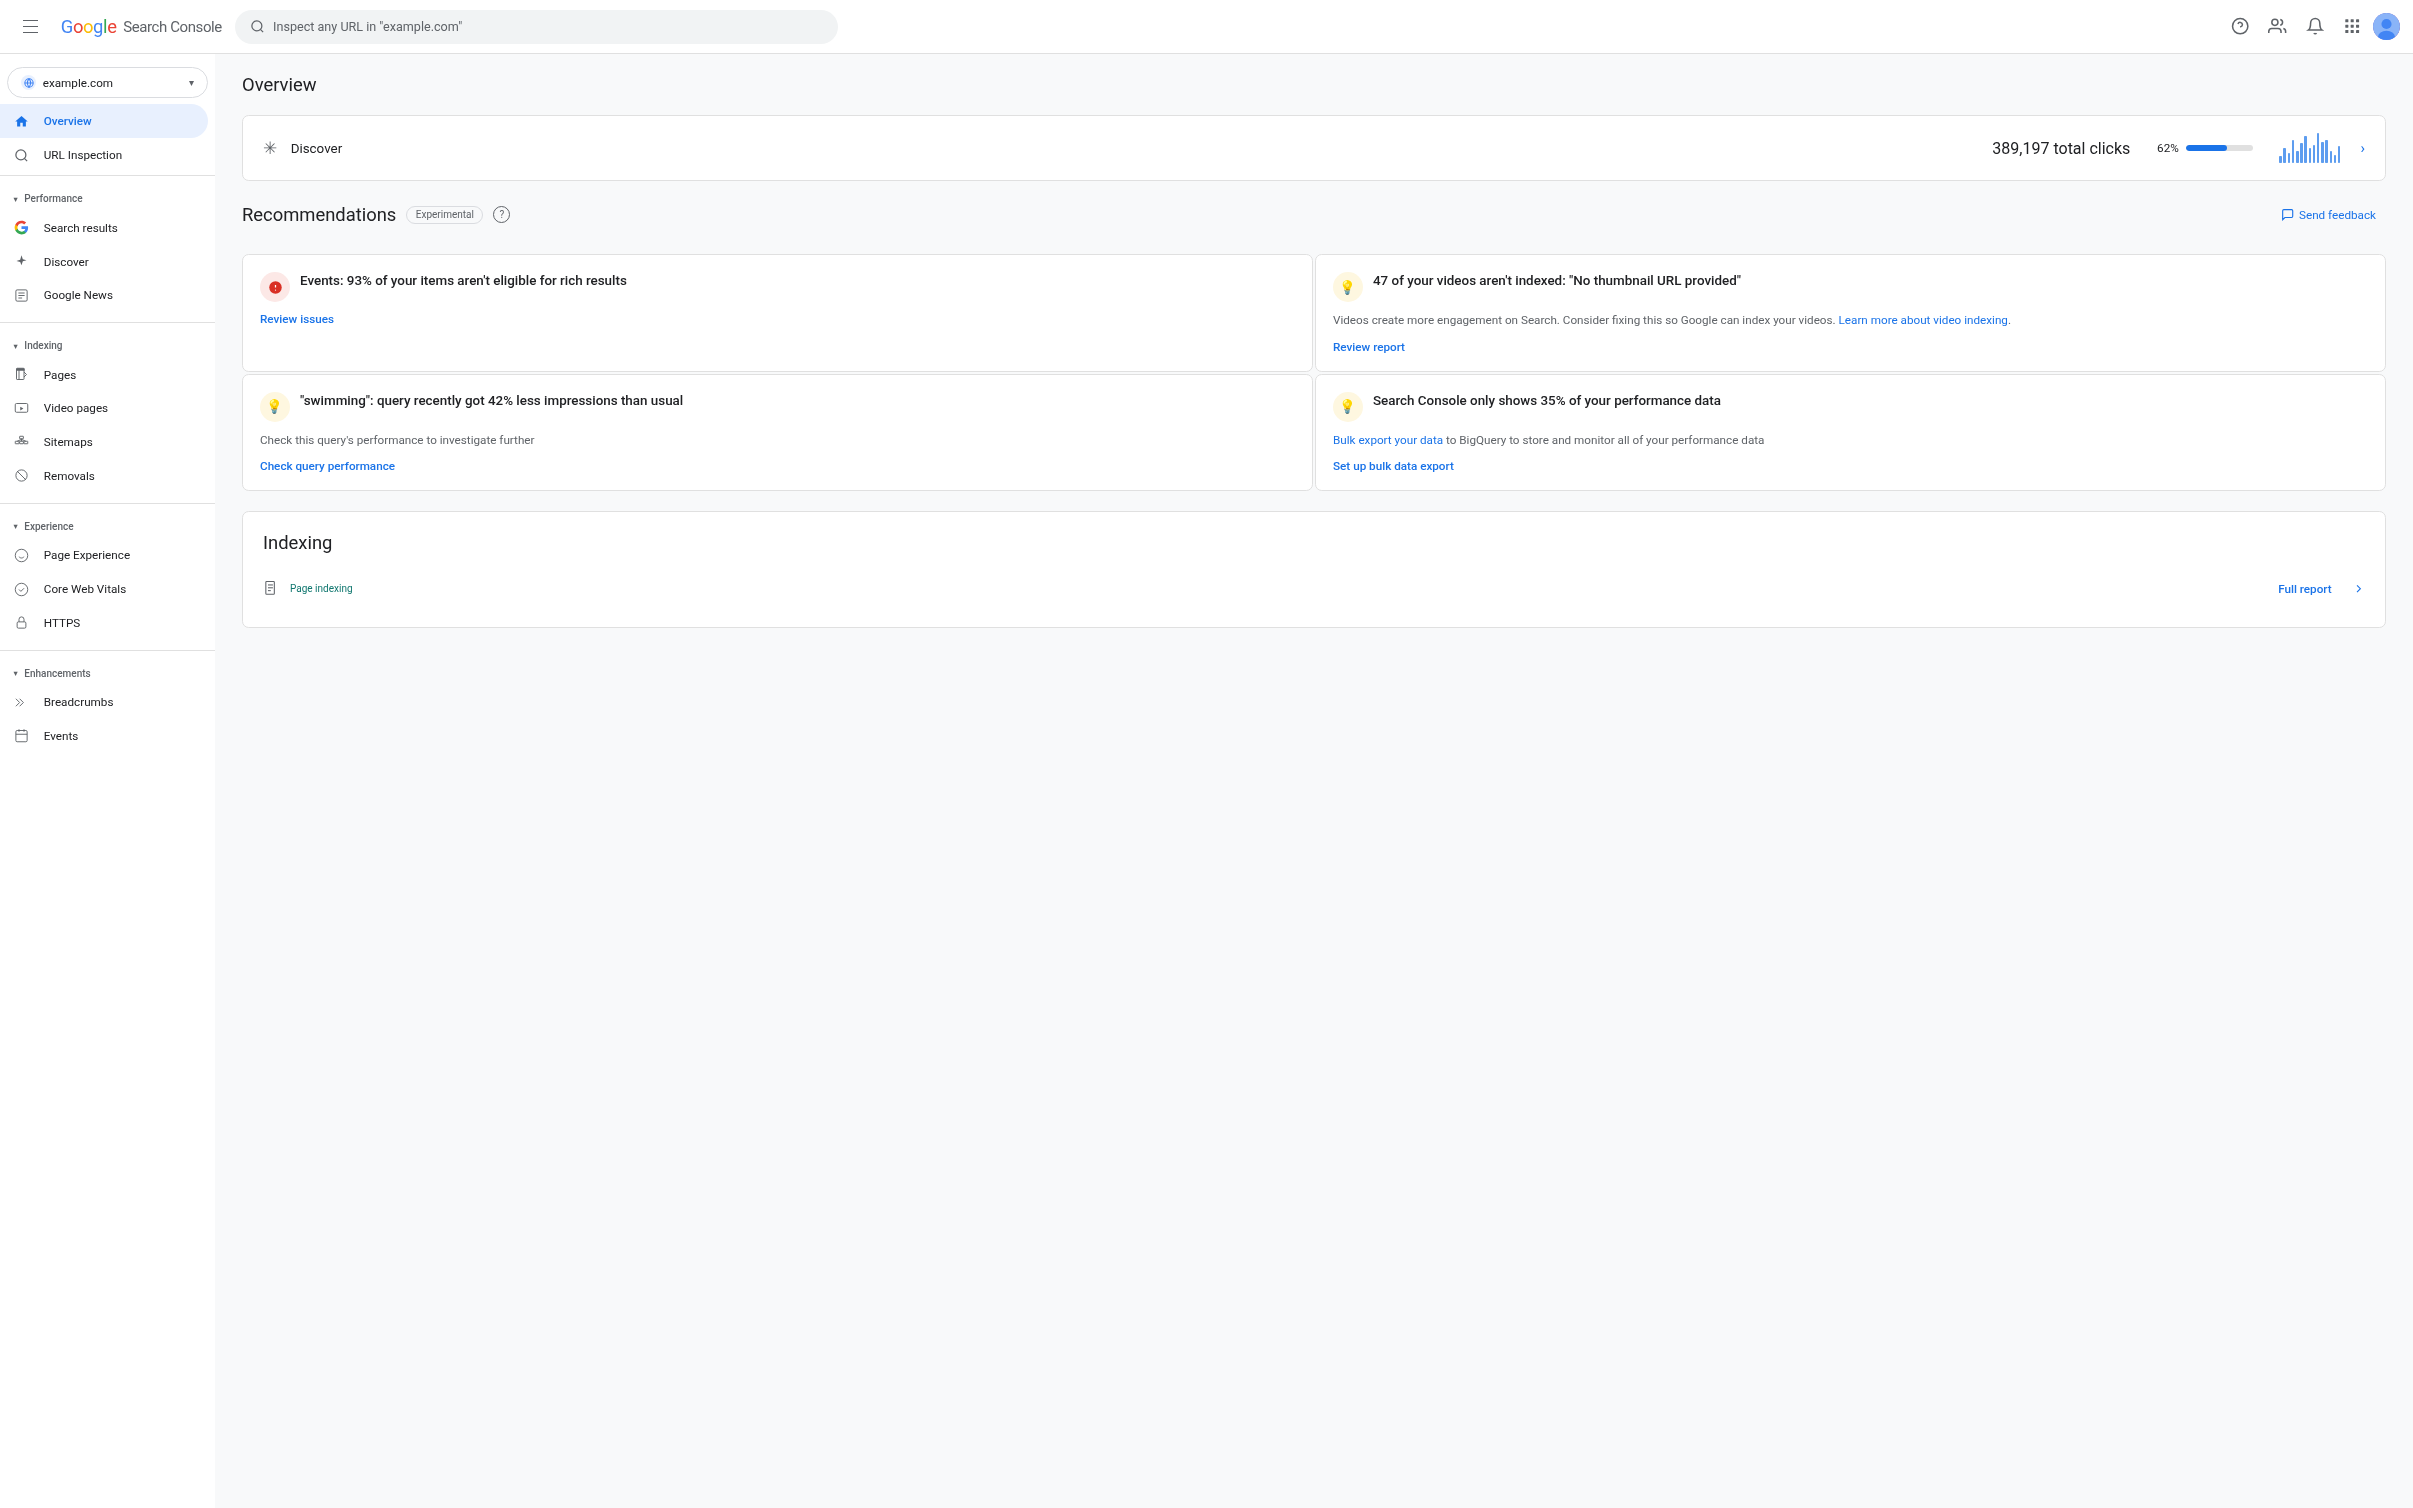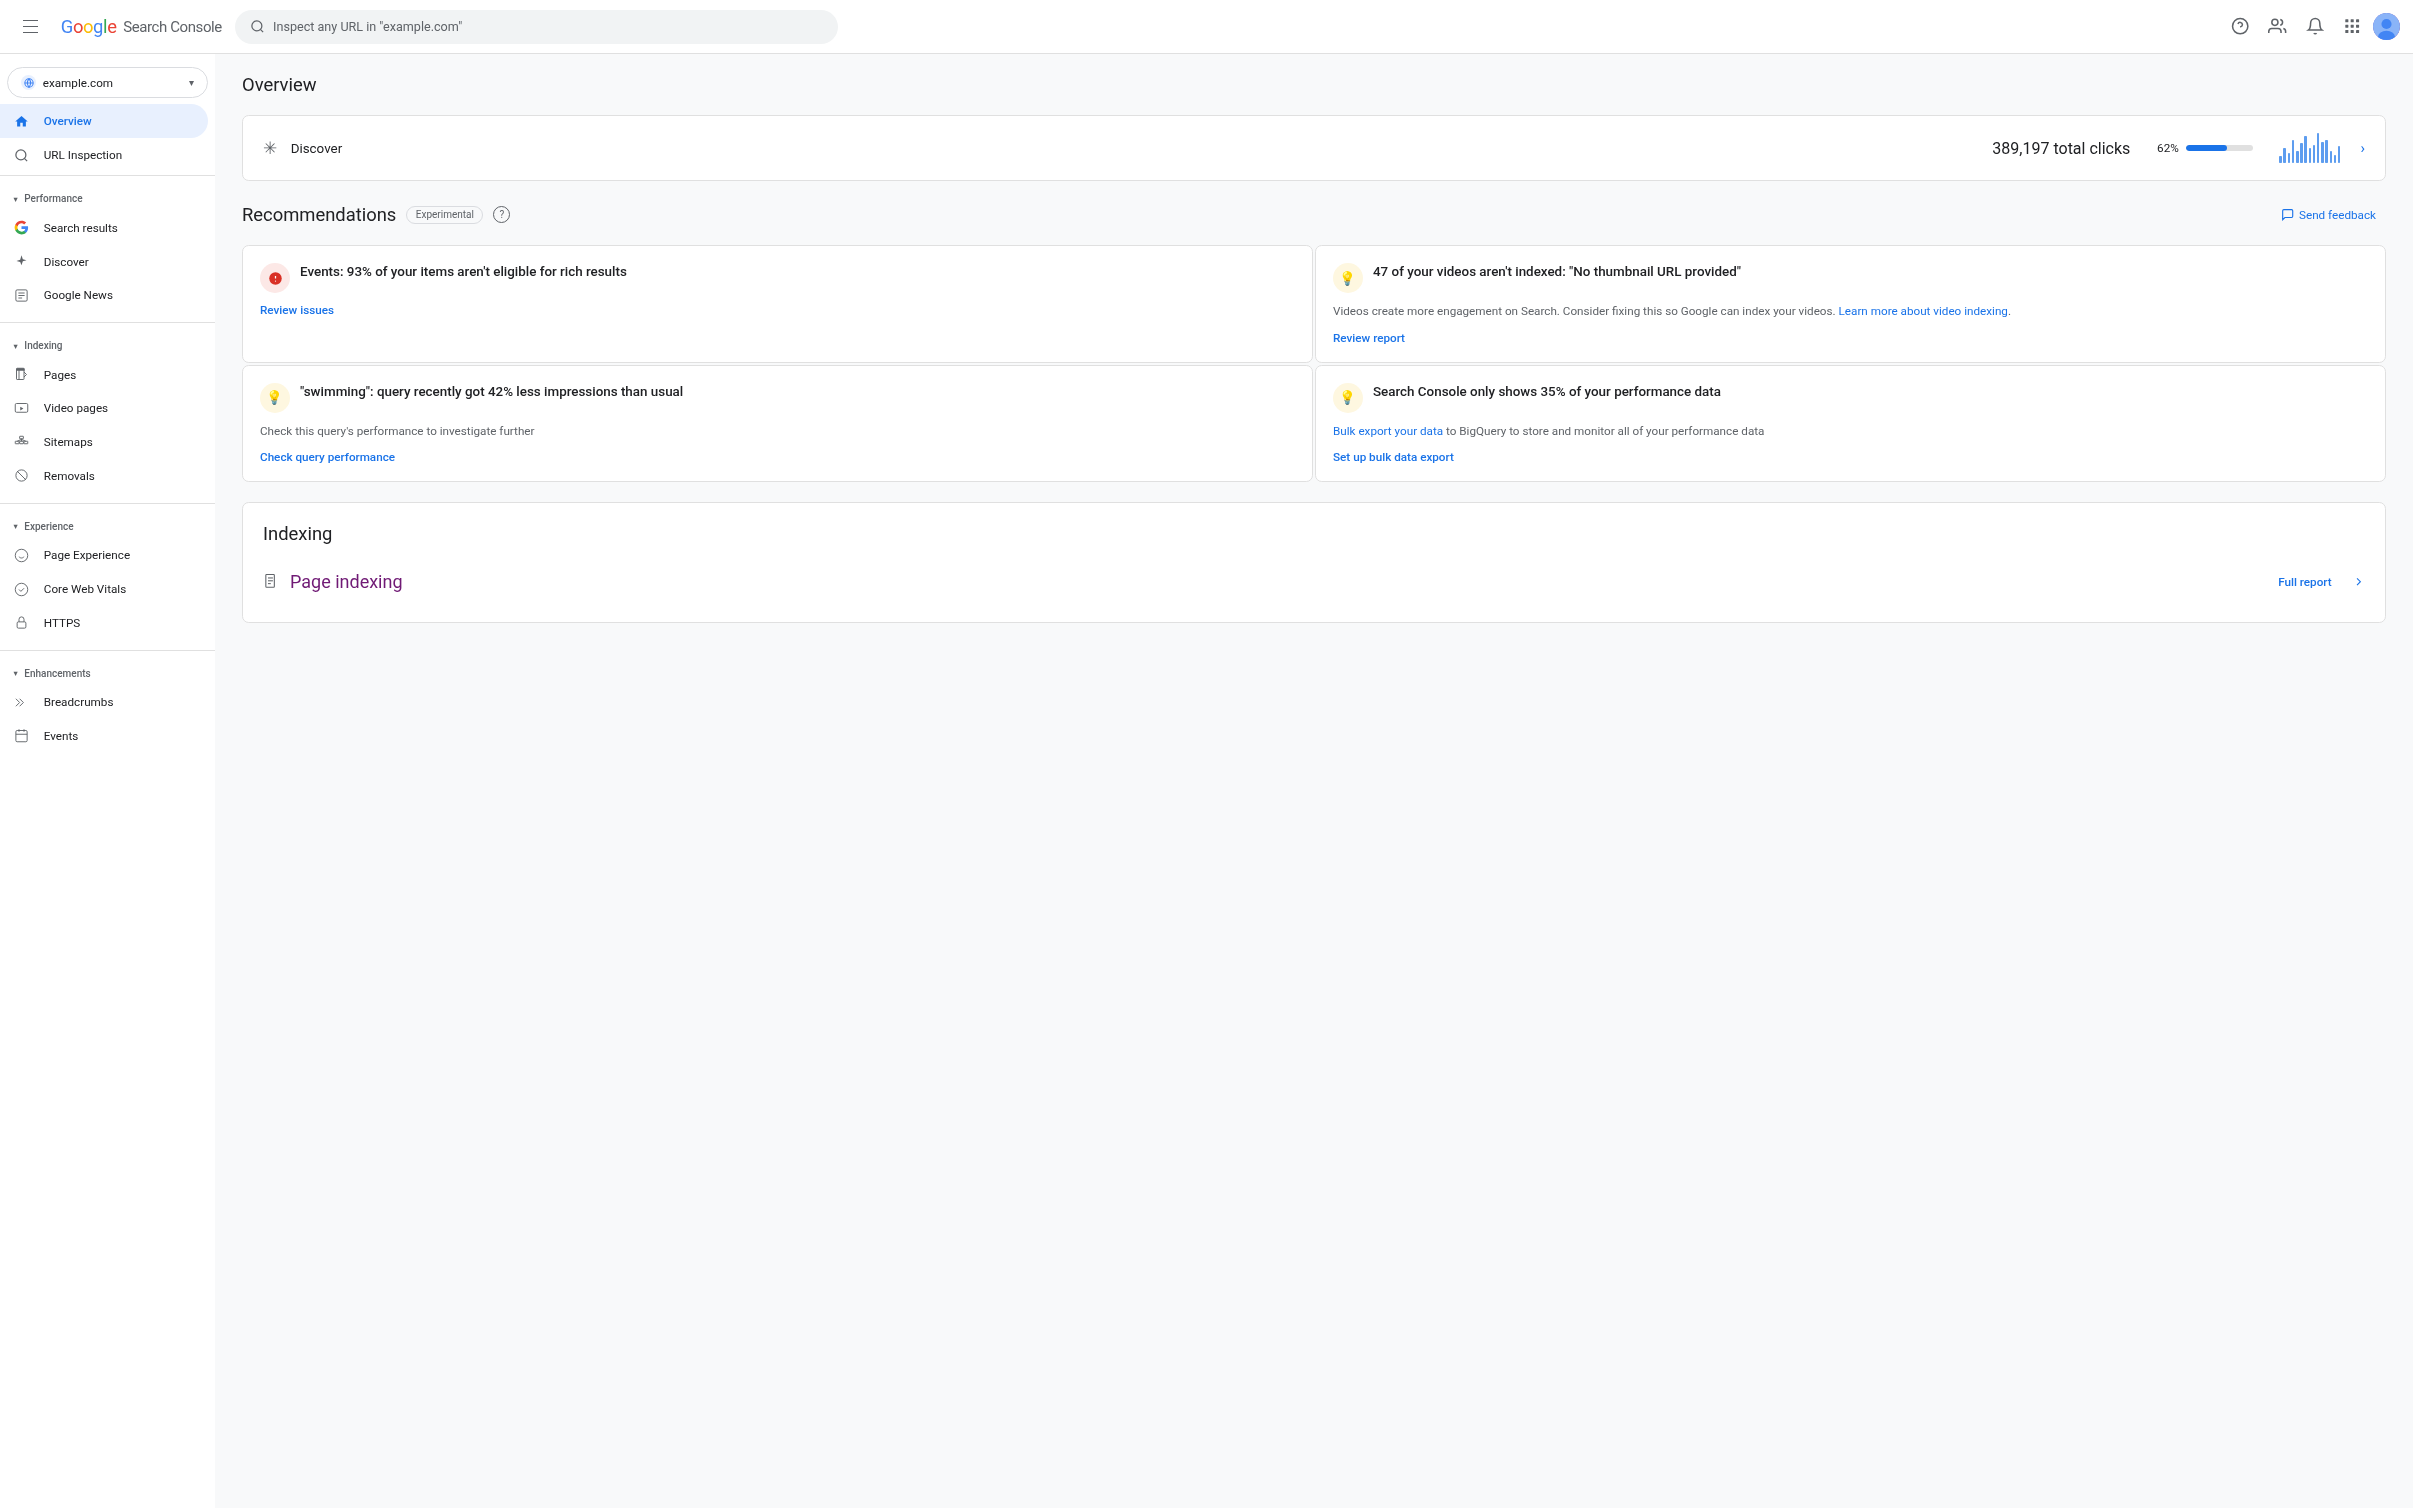--- a/index.html
+++ b/index.html
@@ -64,21 +64,21 @@
     .discover-clicks { font-size: 16px; color: #202124; margin-right: 13.4px; }
     .progress-section { display: flex; align-items: center; gap: 6.7px; margin-right: 13.4px; }
     .progress-pct { font-size: 11.7px; color: #202124; }
     .progress-bar-container { width: 67px; height: 6.7px; background: #e0e0e0; border-radius: 3.4px; overflow: hidden; }
     .progress-bar-fill { height: 100%; background: #1a73e8; border-radius: 3.4px; }
     .mini-chart { display: flex; align-items: flex-end; gap: 1.7px; height: 30px; margin-right: 6.7px; }
     .mini-chart-bar { width: 2.5px; background: #1a73e8; border-radius: 0.8px; opacity: 0.7; }
     .chevron-right { color: #1a73e8; font-size: 15px; cursor: pointer; }
 
     
-    .section-header { display: flex; align-items: center; justify-content: space-between; margin-bottom: 17px; }
+    .section-header { display: flex; align-items: center; justify-content: space-between; margin-bottom: 26px; }
     .section-title-row { display: flex; align-items: center; gap: 10px; }
     .section-title { font-size: 18.4px; font-weight: 400; color: #202124; }
     .experimental-badge { padding: 2.5px 8.4px; border: 0.8px solid #dadce0; border-radius: 13.4px; font-size: 10px; color: #5f6368; }
     .help-icon { width: 17px; height: 17px; border-radius: 50%; border: 0.8px solid #5f6368; display: flex; align-items: center; justify-content: center; font-size: 10px; color: #5f6368; cursor: pointer; }
     .send-feedback-btn { display: flex; align-items: center; gap: 5px; color: #1a73e8; font-size: 11.7px; cursor: pointer; padding: 6.7px 10px; border-radius: 3.4px; }
 
     .recommendations-grid { display: grid; grid-template-columns: 1fr 1fr; gap: 2px; margin-bottom: 20px; }
     .rec-card { background: #fff; border: 0.8px solid #e0e0e0; border-radius: 6.7px; padding: 17px; display: flex; flex-direction: column; gap: 10px; }
     .rec-header { display: flex; align-items: flex-start; gap: 10px; }
     .rec-icon { width: 30px; height: 30px; border-radius: 50%; display: flex; align-items: center; justify-content: center; flex-shrink: 0; font-size: 15px; }
@@ -88,21 +88,21 @@
     .rec-body { font-size: 11.7px; color: #5f6368; line-height: 1.5; }
     .rec-body a { color: #1a73e8; text-decoration: none; }
     .rec-link { color: #1a73e8; font-size: 11.7px; cursor: pointer; font-weight: 500; }
 
     
     .indexing-section { background: #fff; border-radius: 6.7px; border: 0.8px solid #e0e0e0; padding: 20px; margin-bottom: 20px; }
     .indexing-section-title { font-size: 18.4px; font-weight: 400; color: #202124; margin-bottom: 17px; }
     .indexing-row { display: flex; align-items: center; justify-content: space-between; padding: 10px 0; }
     .indexing-row-left { display: flex; align-items: center; gap: 10px; }
     .indexing-icon { width: 17px; height: 17px; display: flex; align-items: center; justify-content: center; color: #5f6368; }
-    .indexing-label { font-size: 18px; color: #701a75; }
+    .indexing-label { font-size: 10px; color: #0f766e; }
     .full-report-link { display: flex; align-items: center; gap: 20px; color: #1a73e8; font-size: 11.7px; cursor: pointer; font-weight: 500; }
 
     
     svg { display: block; }
   </style>
 </head>
 <body>
 
 <header class="header">
   <div class="header-menu-icon">

